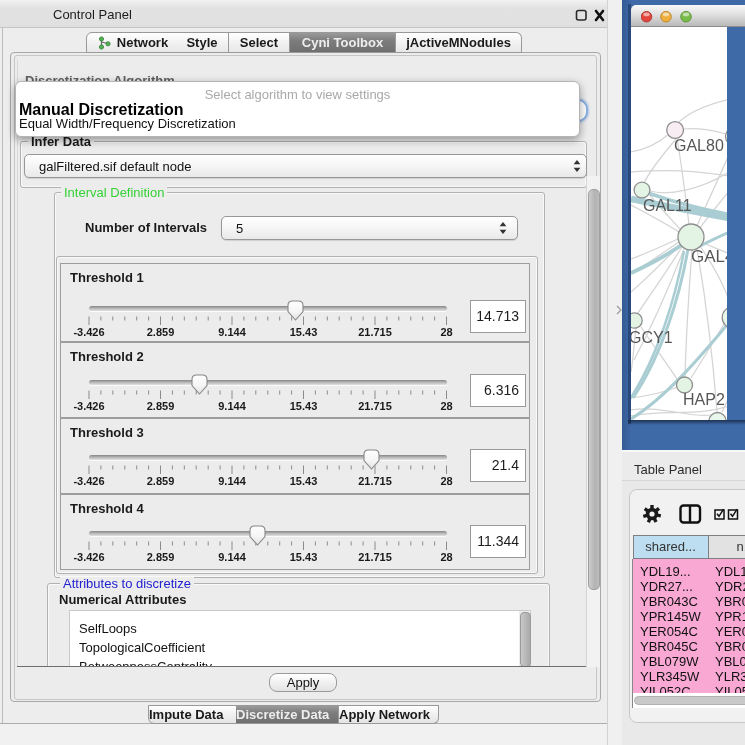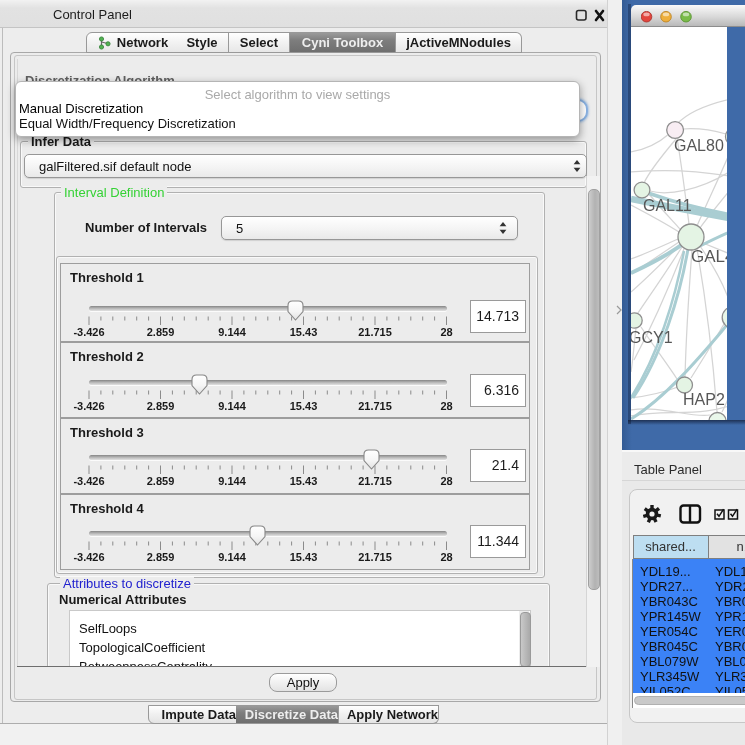--- a/index.html
+++ b/index.html
@@ -10,21 +10,21 @@
   .gtitle{position:absolute;background:#ececec;padding:0 3px;font-size:13px;line-height:13px;}
   .combo{position:absolute;background:linear-gradient(180deg,#ffffff 0%,#f4f4f4 55%,#e9e9e9 100%);border:1px solid #979797;border-radius:5px;box-shadow:0 1px 1px rgba(0,0,0,.12);}
   .combo .ctext{position:absolute;left:14px;top:0;font-size:13px;color:#111;}
   .bold{font-weight:bold;}
   .tpanel{position:absolute;left:60px;width:468px;border:1px solid #9d9d9d;background:#ececec;}
   .tlabel{position:absolute;left:9px;top:7px;font-size:13px;font-weight:bold;color:#1a1a1a;line-height:13px;}
   .track{position:absolute;left:89px;width:358px;height:5px;border-radius:3px;background:linear-gradient(180deg,#858585 0%,#b5b5b5 45%,#e2e2e2 100%);box-shadow:0 1px 0 rgba(255,255,255,.8);}
   .vbox{position:absolute;box-sizing:border-box;width:56px;height:33px;background:#fff;border:1px solid #9a9a9a;font-size:14px;color:#1c1c1c;text-align:right;padding-right:6px;}
   .ticklbl{position:absolute;font-size:11px;font-weight:bold;color:#1a1a1a;transform:translateX(-50%);line-height:11px;}
   .toptab{position:absolute;top:0;height:19px;border:1px solid #999;border-left:none;background:linear-gradient(180deg,#ffffff,#f3f3f3 45%,#e7e7e7);font-size:13px;font-weight:bold;color:#1a1a1a;text-align:center;line-height:19px;}
-  .btab{position:absolute;top:0;height:17px;border:1px solid #999;border-left:none;background:linear-gradient(180deg,#ffffff,#f1f1f1 45%,#e4e4e4);font-size:13px;font-weight:bold;color:#1a1a1a;text-align:right;line-height:17px;}
+  .btab{position:absolute;top:0;height:17px;border:1px solid #999;border-left:none;background:linear-gradient(180deg,#ffffff,#f1f1f1 45%,#e4e4e4);font-size:13px;font-weight:bold;color:#1a1a1a;text-align:left;line-height:17px;}
   .seltab{background:linear-gradient(180deg,#9a9a9a,#7d7d7d 40%,#6f6f6f) !important;color:#eeeeee !important;}
   .row1{position:absolute;left:7px;top:5px;font-size:13px;color:#111;line-height:15.1px;white-space:pre;}
 </style>
 </head>
 <body>
 <div id="stage">
 
   <div class="abs" id="leftwin" style="left:0;top:0;width:607px;height:745px;background:#ededed;border-right:1px solid #d2d2d2;">
 
     <div class="abs" style="left:0;top:0;width:607px;height:27px;background:linear-gradient(180deg,#f2f2f2,#e2e2e2 30%,#e0e0e0);border-bottom:1px solid #c4c4c4;">
@@ -64,21 +64,21 @@
     <div class="combo" style="left:24px;top:154px;width:561px;height:22px;">
       <div class="ctext" style="top:4px;">galFiltered.sif default node</div>
       <svg class="abs" style="left:547px;top:4px;" width="10" height="14" viewBox="0 0 10 14">
         <path d="M5 1 L8.4 5.2 H1.6 Z" fill="#333"></path>
           <path d="M5 13 L8.4 8.8 H1.6 Z" fill="#333"></path>
       </svg>
     </div>
 
     <div class="abs" style="left:15px;top:81px;width:563px;height:54px;background:#ffffff;border:1px solid #b5b5b5;border-radius:6px;box-shadow:0 3px 9px rgba(0,0,0,.38);z-index:5;">
       <div class="abs" style="left:0;top:5px;width:563px;text-align:center;font-size:13px;color:#a9a9a9;">Select algorithm to view settings</div>
-      <div class="abs" style="left:3px;top:19px;font-size:13px;font-weight:normal;color:#000;">Manual Discretization</div>
+      <div class="abs" style="left:3px;top:19px;font-size:16px;font-weight:bold;color:#000;">Manual Discretization</div>
       <div class="abs" style="left:3px;top:34px;font-size:13px;color:#111;">Equal Width/Frequency Discretization</div>
     </div>
 
     <div class="abs et" style="left:54px;top:192px;width:489px;height:384px;"></div>
     <div class="gtitle" style="left:61px;top:186px;color:#35d235;">Interval Definition</div>
     <div class="abs bold" style="left:85px;top:220px;font-size:13px;color:#1a1a1a;">Number of Intervals</div>
     <div class="combo" style="left:221px;top:216px;width:295px;height:22px;">
       <div class="ctext" style="top:4px;">5</div>
       <svg class="abs" style="left:276px;top:4px;" width="10" height="14" viewBox="0 0 10 14">
         <path d="M5 1 L8.4 5.2 H1.6 Z" fill="#333"></path>
@@ -446,21 +446,21 @@
         <path d="M74 9.8 l2 2.5 l4.6 -7.2" stroke-width="1.5"></path>
         <rect x="85.5" y="6" width="9" height="9" stroke-width="1.5"></rect>
         <path d="M87.5 9.8 l2 2.5 l4.6 -7.2" stroke-width="1.5"></path>
       </g>
     </svg>
 
     <div class="abs" style="left:10.5px;top:85px;width:113px;height:23.5px;">
       <div class="abs" style="left:0;top:0;width:74px;height:22px;background:#bddef1;border:1px solid #7f7f7f;text-align:center;line-height:22px;font-size:13px;color:#333;">shared...</div>
       <div class="abs" style="left:76px;top:0;width:47px;height:22px;background:#e2e2e2;border:1px solid #7f7f7f;border-left:none;font-size:13px;color:#333;line-height:22px;"><span style="margin-left:28px;">n.</span></div>
     </div>
-    <div class="abs" style="left:10px;top:108.5px;width:113px;height:134.5px;background:#3b82f6;border-left:1px solid #888;overflow:hidden;">
+    <div class="abs" style="left:10px;top:108.5px;width:113px;height:134.5px;background:#f9a8d4;border-left:1px solid #888;overflow:hidden;">
       <div class="row1">YDL19...
 YDR27...
 YBR043C
 YPR145W
 YER054C
 YBR045C
 YBL079W
 YLR345W
 YIL052C</div>
       <div class="row1" style="left:82px;">YDL194W

